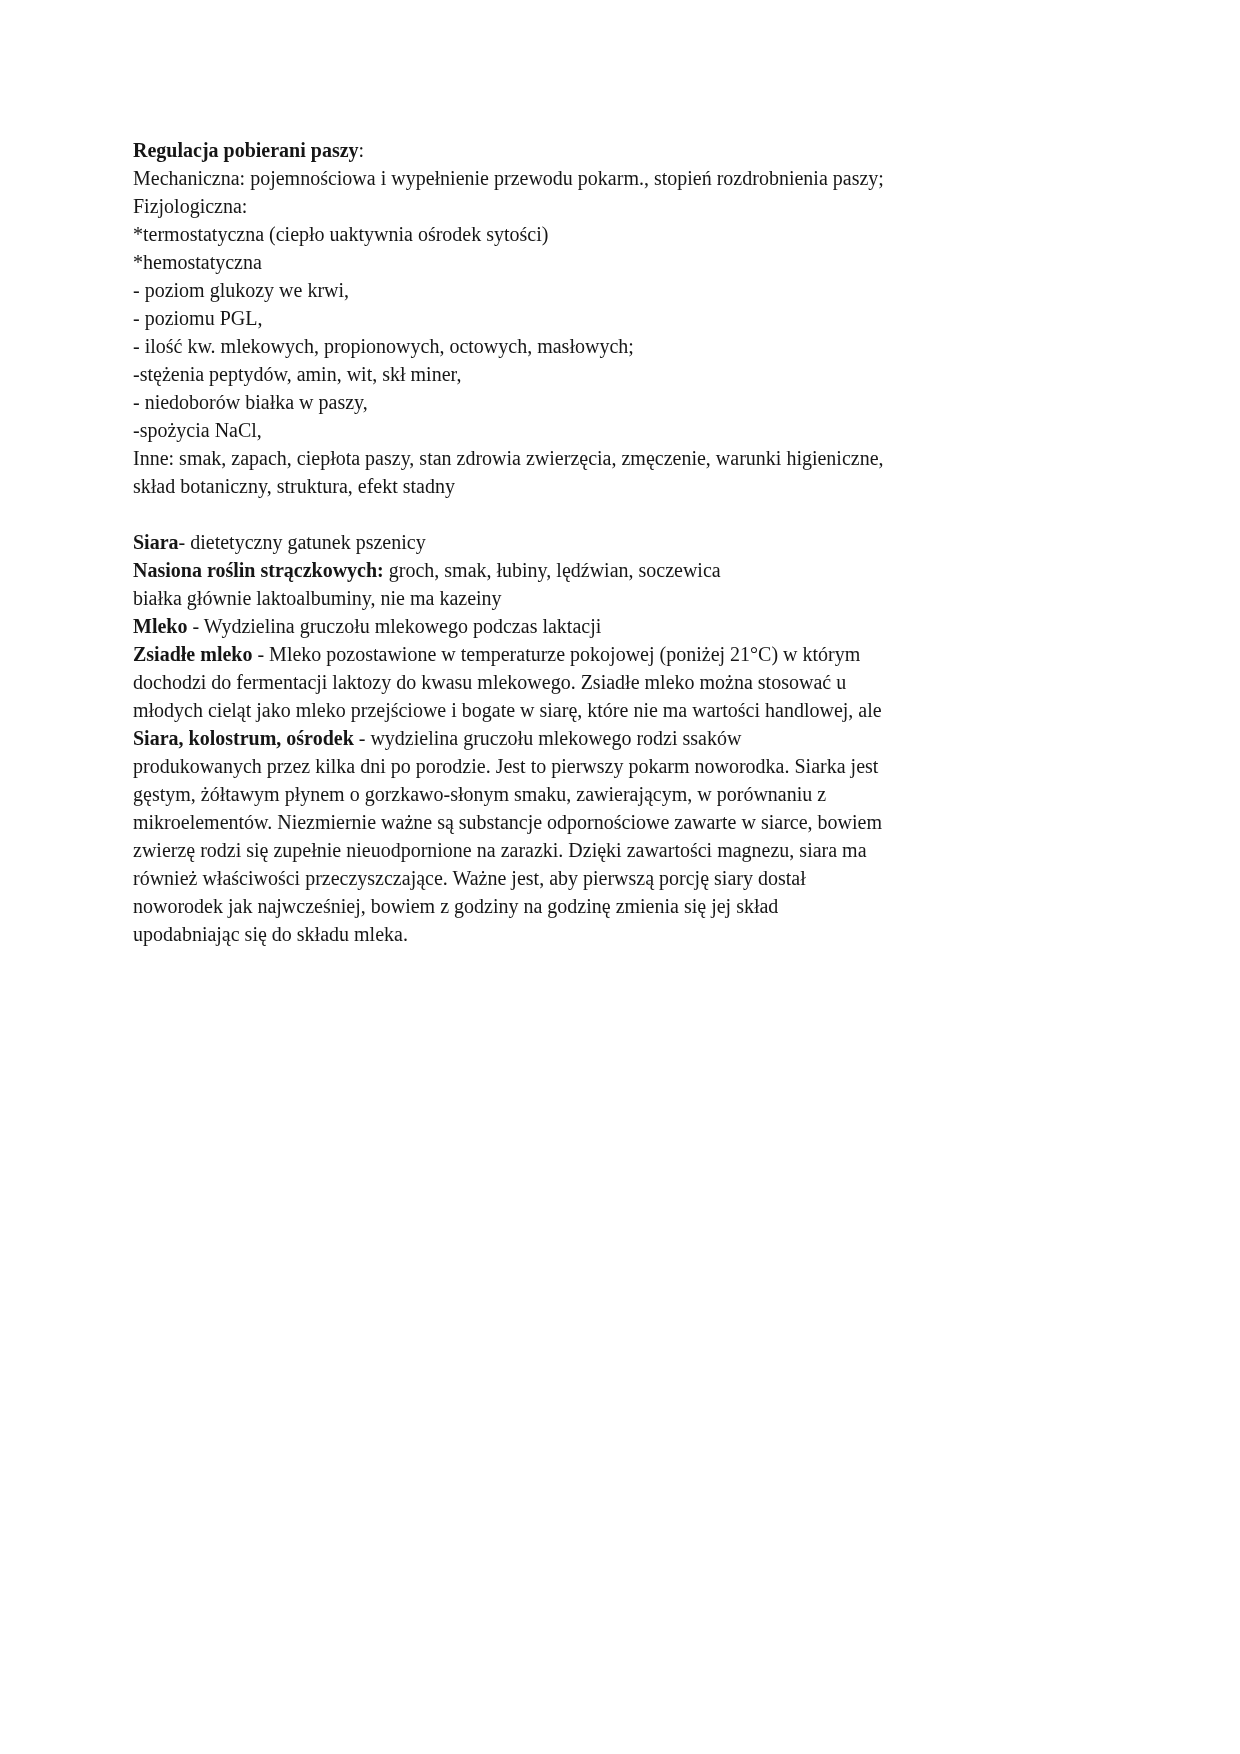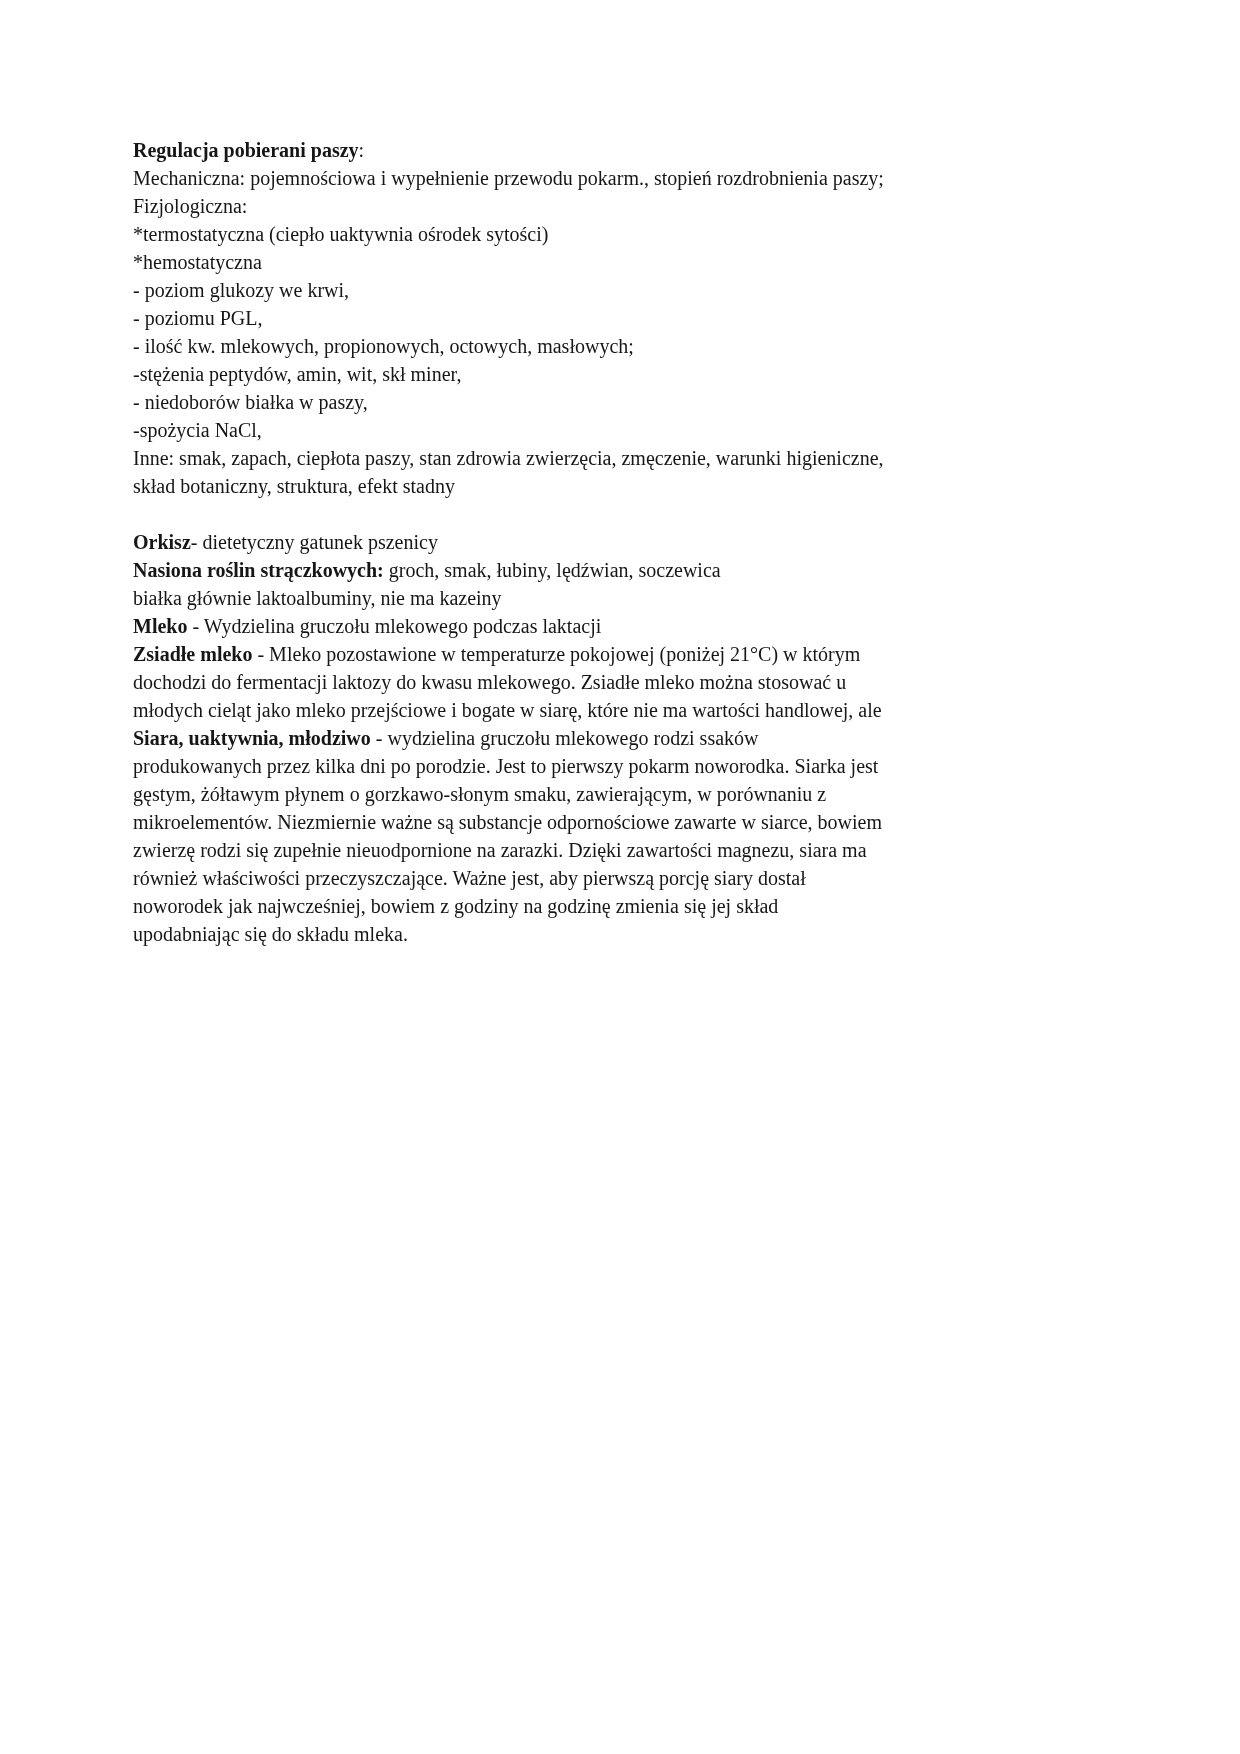--- a/index.html
+++ b/index.html
@@ -51,28 +51,28 @@
       <div class="line"><span class="run">*hemostatyczna</span></div>
       <div class="line"><span class="run">- poziom glukozy we krwi,</span></div>
       <div class="line"><span class="run">- poziomu PGL,</span></div>
       <div class="line"><span class="run">- ilość kw. mlekowych, propionowych, octowych, masłowych;</span></div>
       <div class="line"><span class="run">-stężenia peptydów, amin, wit, skł miner,</span></div>
       <div class="line"><span class="run">- niedoborów białka w paszy,</span></div>
       <div class="line"><span class="run">-spożycia NaCl,</span></div>
       <div class="line"><span class="run">Inne: smak, zapach, ciepłota paszy, stan zdrowia zwierzęcia, zmęczenie, warunki higieniczne,</span></div>
       <div class="line"><span class="run">skład botaniczny, struktura, efekt stadny</span></div>
       <div class="line">&nbsp;</div>
-      <div class="line"><span class="run-bold">Orkisz</span><span class="run">- dietetyczny gatunek pszenicy</span></div>
+      <div class="line"><span class="run-bold">Siara</span><span class="run">- dietetyczny gatunek pszenicy</span></div>
       <div class="line"><span class="run-bold">Nasiona roślin strączkowych:</span><span class="run"> groch, smak, łubiny, lędźwian, soczewica</span></div>
       <div class="line"><span class="run">białka głównie laktoalbuminy, nie ma kazeiny</span></div>
       <div class="line"><span class="run-bold">Mleko</span><span class="run"> - Wydzielina gruczołu mlekowego podczas laktacji</span></div>
       <div class="line"><span class="run-bold">Zsiadłe mleko</span><span class="run"> - Mleko pozostawione w temperaturze pokojowej (poniżej 21°C) w którym</span></div>
       <div class="line"><span class="run">dochodzi do fermentacji laktozy do kwasu mlekowego. Zsiadłe mleko można stosować u</span></div>
       <div class="line"><span class="run">młodych cieląt jako mleko przejściowe i bogate w siarę, które nie ma wartości handlowej, ale</span></div>
-      <div class="line"><span class="run-bold">Siara, uaktywnia, młodziwo</span><span class="run"> - wydzielina gruczołu mlekowego rodzi ssaków</span></div>
+      <div class="line"><span class="run-bold">Siara, kolostrum, ośrodek</span><span class="run"> - wydzielina gruczołu mlekowego rodzi ssaków</span></div>
       <div class="line"><span class="run">produkowanych przez kilka dni po porodzie. Jest to pierwszy pokarm noworodka. Siarka jest</span></div>
       <div class="line"><span class="run">gęstym, żółtawym płynem o gorzkawo-słonym smaku, zawierającym, w porównaniu z</span></div>
       <div class="line"><span class="run">mikroelementów. Niezmiernie ważne są substancje odpornościowe zawarte w siarce, bowiem</span></div>
       <div class="line"><span class="run">zwierzę rodzi się zupełnie nieuodpornione na zarazki. Dzięki zawartości magnezu, siara ma</span></div>
       <div class="line"><span class="run">również właściwości przeczyszczające. Ważne jest, aby pierwszą porcję siary dostał</span></div>
       <div class="line"><span class="run">noworodek jak najwcześniej, bowiem z godziny na godzinę zmienia się jej skład</span></div>
       <div class="line"><span class="run">upodabniając się do składu mleka.</span></div>
     </div>
 </div>
 

